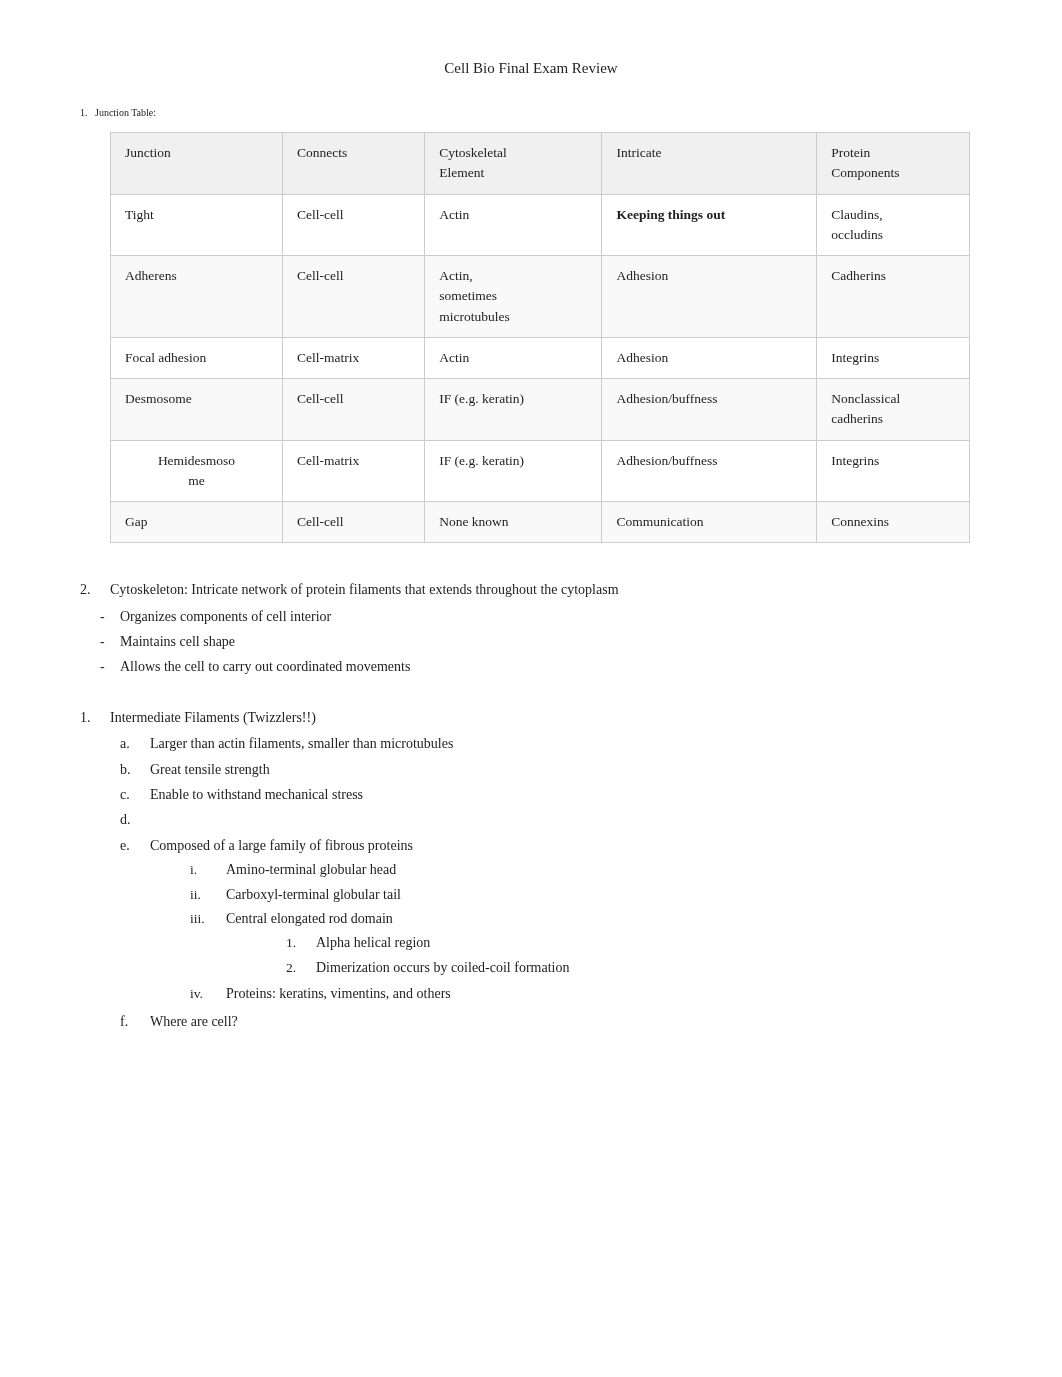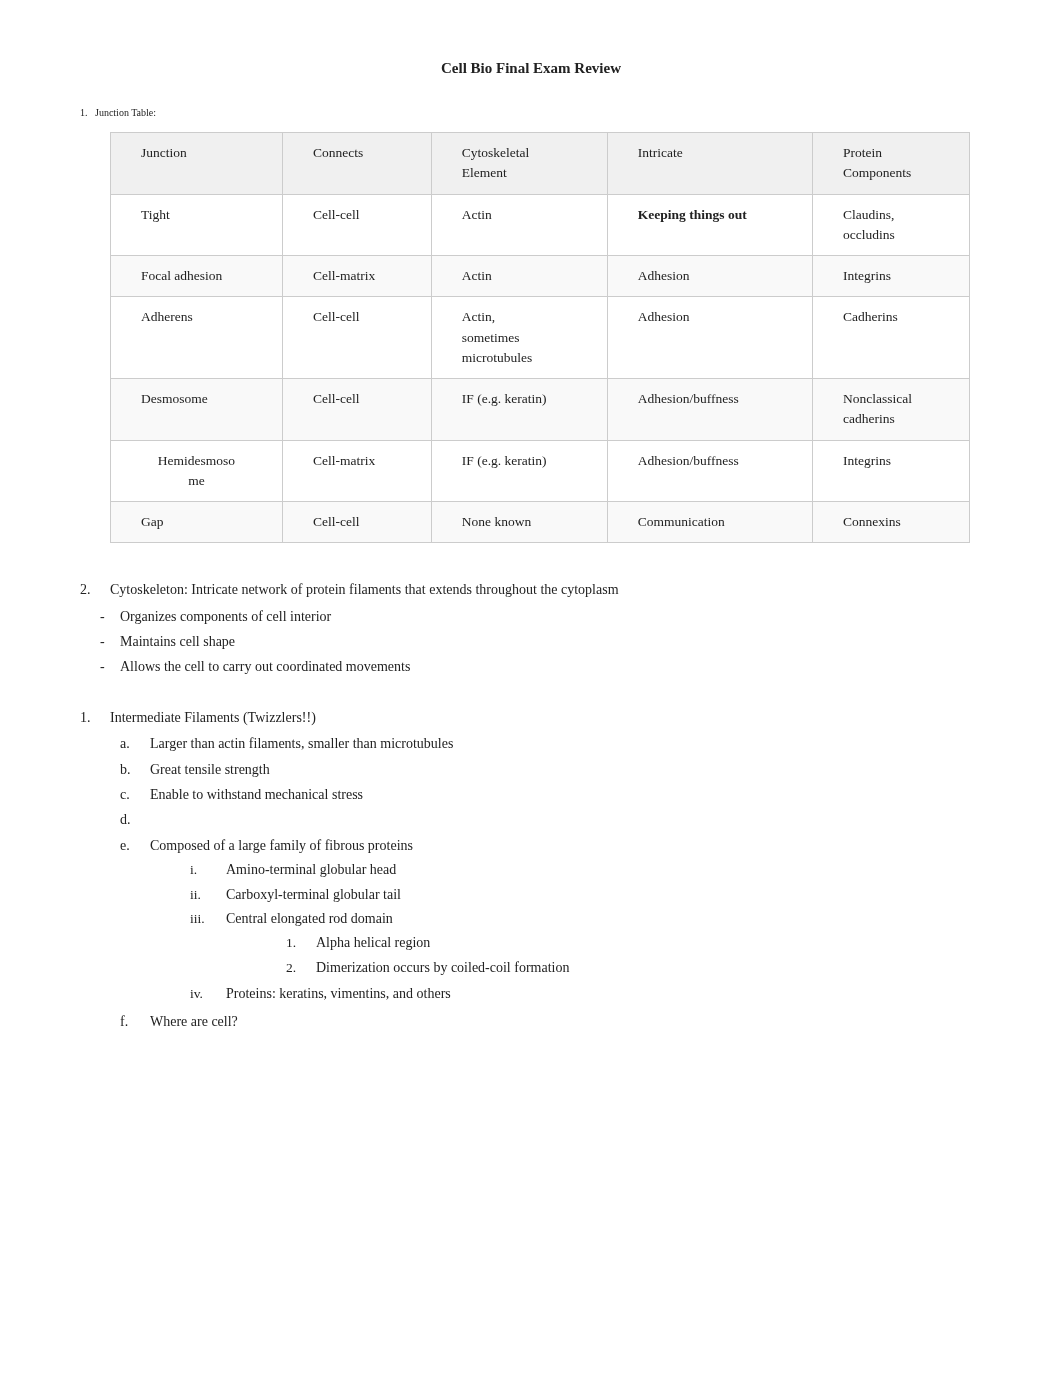--- a/index.html
+++ b/index.html
@@ -9,21 +9,21 @@
       font-size: 14px;
       color: #222;
       padding: 60px 80px;
       width: 1062px;
       min-height: 1377px;
     }
 
     .page-title {
       text-align: center;
       font-size: 15px;
-      font-weight: bold;
+      font-weight: normal;
       margin-bottom: 30px;
     }
 
     .section {
       margin-bottom: 28px;
     }
 
     .section-header {
       font-size: 10px;
       margin-bottom: 14px;
@@ -34,21 +34,21 @@
       border-collapse: collapse;
       width: 100%;
       max-width: 860px;
       margin-left: 30px;
       font-size: 13.5px;
     }
 
     .junction-table th,
     .junction-table td {
       border: 1px solid #ccc;
-      padding: 10px 30px;
+      padding: 10px 14px;
       vertical-align: top;
       line-height: 1.5;
     }
 
     .junction-table th {
       background: #f0f0f0;
       font-weight: normal;
       text-align: left;
     }
 
@@ -166,34 +166,34 @@
     <tbody id="table-body">
     <tr>
           <td style="white-space: pre-line;">Tight</td>
           <td style="white-space: pre-line;">Cell-cell</td>
           <td style="white-space: pre-line;">Actin</td>
           <td style="white-space: pre-line; font-weight: bold;">Keeping things out</td>
           <td style="white-space: pre-line;">Claudins,
 occludins</td>
         </tr>
         <tr>
+          <td style="white-space: pre-line;">Adherens</td>
+          <td style="white-space: pre-line;">Cell-cell</td>
+          <td style="white-space: pre-line;">Actin,
+sometimes
+microtubules</td>
+          <td style="white-space: pre-line;">Adhesion</td>
+          <td style="white-space: pre-line;">Cadherins</td>
+        </tr>
+        <tr>
           <td style="white-space: pre-line;">Focal adhesion</td>
           <td style="white-space: pre-line;">Cell-matrix</td>
           <td style="white-space: pre-line;">Actin</td>
           <td style="white-space: pre-line;">Adhesion</td>
           <td style="white-space: pre-line;">Integrins</td>
-        </tr>
-        <tr>
-          <td style="white-space: pre-line;">Adherens</td>
-          <td style="white-space: pre-line;">Cell-cell</td>
-          <td style="white-space: pre-line;">Actin,
-sometimes
-microtubules</td>
-          <td style="white-space: pre-line;">Adhesion</td>
-          <td style="white-space: pre-line;">Cadherins</td>
         </tr>
         <tr>
           <td style="white-space: pre-line;">Desmosome</td>
           <td style="white-space: pre-line;">Cell-cell</td>
           <td style="white-space: pre-line;">IF (e.g. keratin)</td>
           <td style="white-space: pre-line;">Adhesion/buffness</td>
           <td style="white-space: pre-line;">Nonclassical
 cadherins</td>
         </tr>
         <tr>

